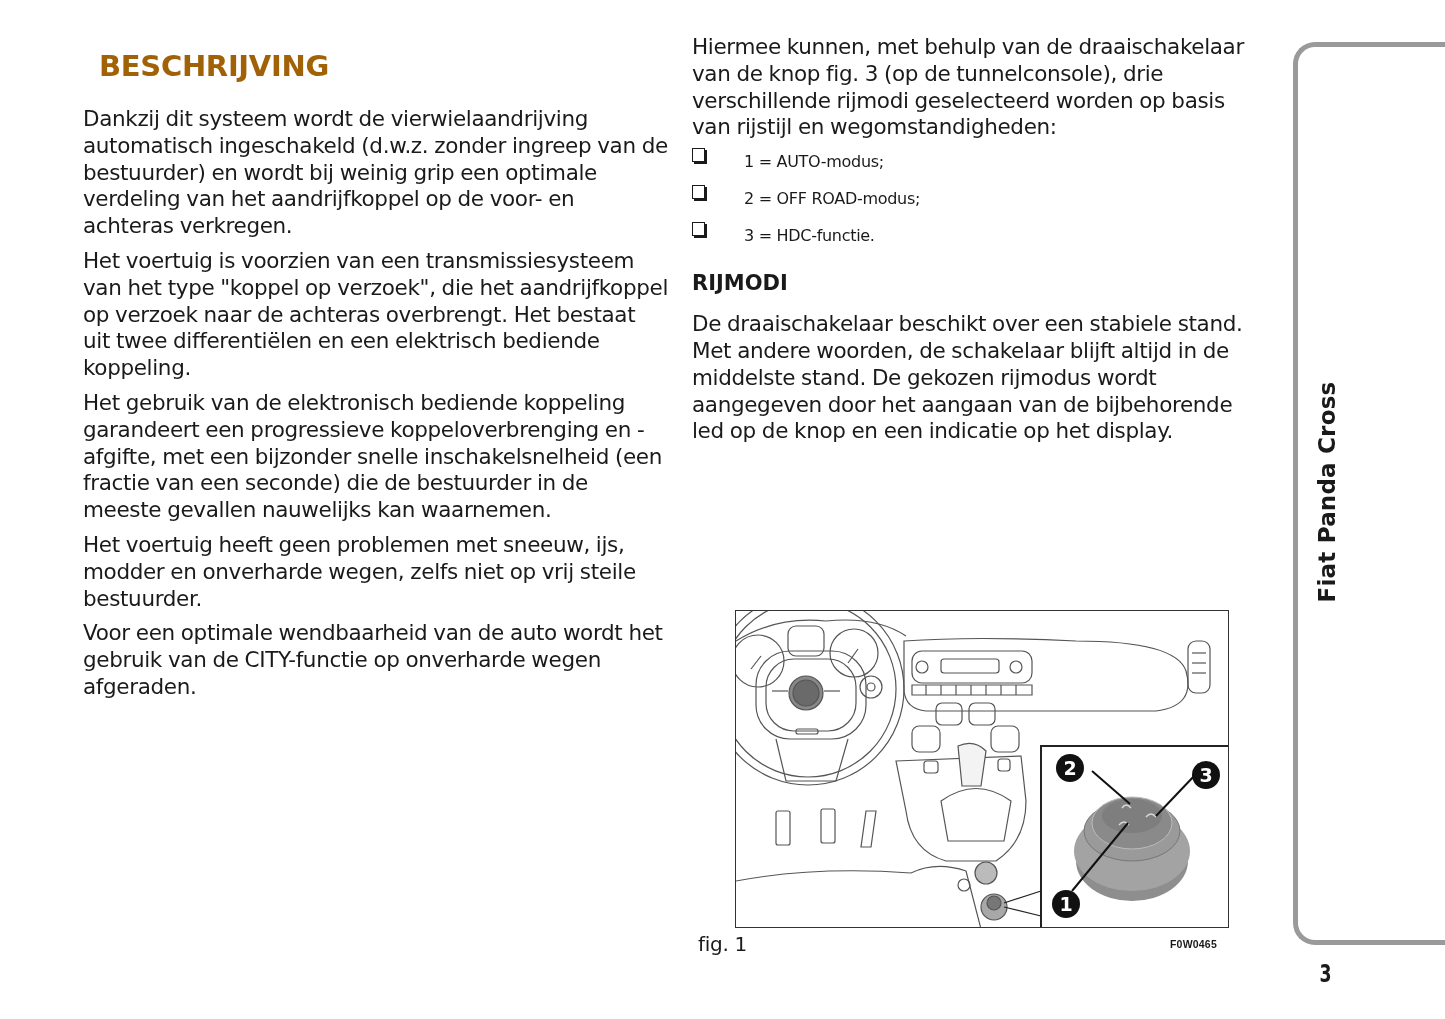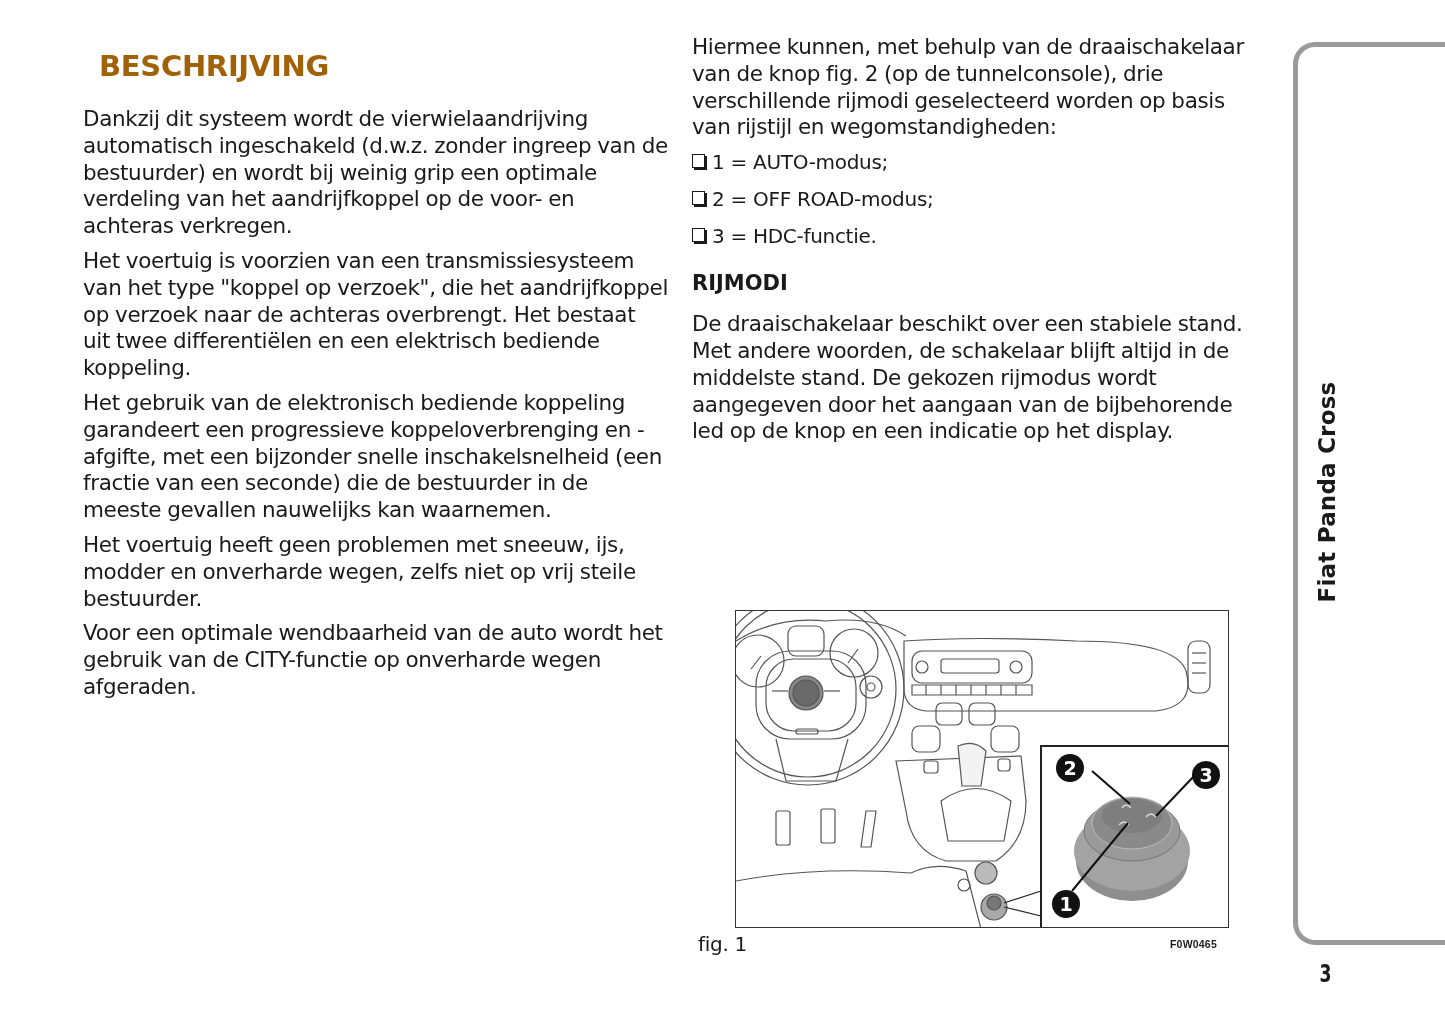--- a/index.html
+++ b/index.html
@@ -20,22 +20,22 @@
   .col-right h1.section-title { margin-bottom: 23px; }
   h2.sub-title {
     margin: 22px 0 16px 0; font-weight: bold; font-size: 21px; line-height: 24px;
   }
   p.body-text {
     margin: 0 0 8px 0; font-size: 21.5px; line-height: 26.8px;
     letter-spacing: -0.35px; word-spacing: -0.5px;
   }
   ul.bullet-list { list-style: none; padding: 0; margin: 8px 0 0 0; }
   ul.bullet-list li {
-    font-size: 20px; line-height: 26px; margin-bottom: 11px; letter-spacing: -0.3px;
-    display: flex; align-items: center;
+    font-size: 16px; line-height: 26px; margin-bottom: 11px; letter-spacing: -0.3px;
+    display: flex;  gap: 32px;
   }
   .box-bullet {
     display: inline-block; width: 13px; height: 14px; border: 1.6px solid #1a1a1a;
     box-shadow: 2px 2px 0 #1a1a1a; margin-right: 7px; box-sizing: border-box;
     position: relative; top: -1px;
   }
 
   .figure-frame {
     position: absolute; left: 735px; top: 610px; width: 494px; height: 318px;
     border: 1.5px solid #333; box-sizing: border-box; background: #fff; overflow: hidden;
@@ -70,21 +70,21 @@
 <div class="col col-left">
   <h1 class="section-title">BESCHRIJVING</h1>
   <p class="body-text">Dankzij dit systeem wordt de vierwielaandrijving automatisch ingeschakeld (d.w.z. zonder ingreep van de bestuurder) en wordt bij weinig grip een optimale verdeling van het aandrijfkoppel op de voor- en achteras verkregen.</p>
   <p class="body-text">Het voertuig is voorzien van een transmissiesysteem van het type "koppel op verzoek", die het aandrijfkoppel op verzoek naar de achteras overbrengt. Het bestaat uit twee differentiëlen en een elektrisch bediende koppeling.</p>
   <p class="body-text">Het gebruik van de elektronisch bediende koppeling garandeert een progressieve koppeloverbrenging en -afgifte, met een bijzonder snelle inschakelsnelheid (een fractie van een seconde) die de bestuurder in de meeste gevallen nauwelijks kan waarnemen.</p>
   <p class="body-text">Het voertuig heeft geen problemen met sneeuw, ijs, modder en onverharde wegen, zelfs niet op vrij steile bestuurder.</p>
   <p class="body-text">Voor een optimale wendbaarheid van de auto wordt het gebruik van de CITY-functie op onverharde wegen afgeraden.</p>
 </div>
 
 <div class="col col-right">
-  <p class="body-text">Hiermee kunnen, met behulp van de draaischakelaar van de knop fig. 2 (op de tunnelconsole), drie verschillende rijmodi geselecteerd worden op basis van rijstijl en wegomstandigheden:</p>
+  <p class="body-text">Hiermee kunnen, met behulp van de draaischakelaar van de knop fig. 3 (op de tunnelconsole), drie verschillende rijmodi geselecteerd worden op basis van rijstijl en wegomstandigheden:</p>
   <ul class="bullet-list">
     <li>
       <span class="box-bullet"></span>
       <span>1 = AUTO-modus;</span>
     </li>
     <li>
       <span class="box-bullet"></span>
       <span>2 = OFF ROAD-modus;</span>
     </li>
     <li>

